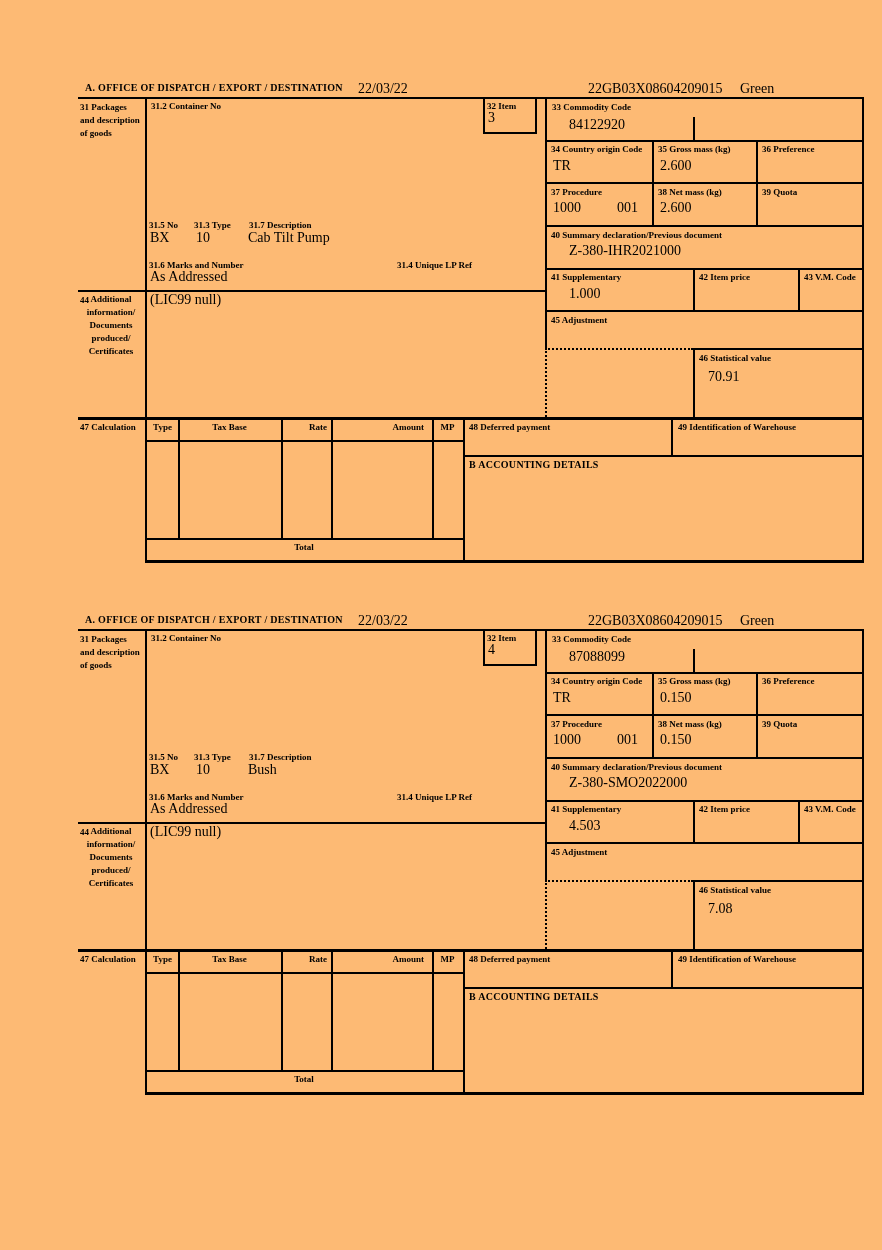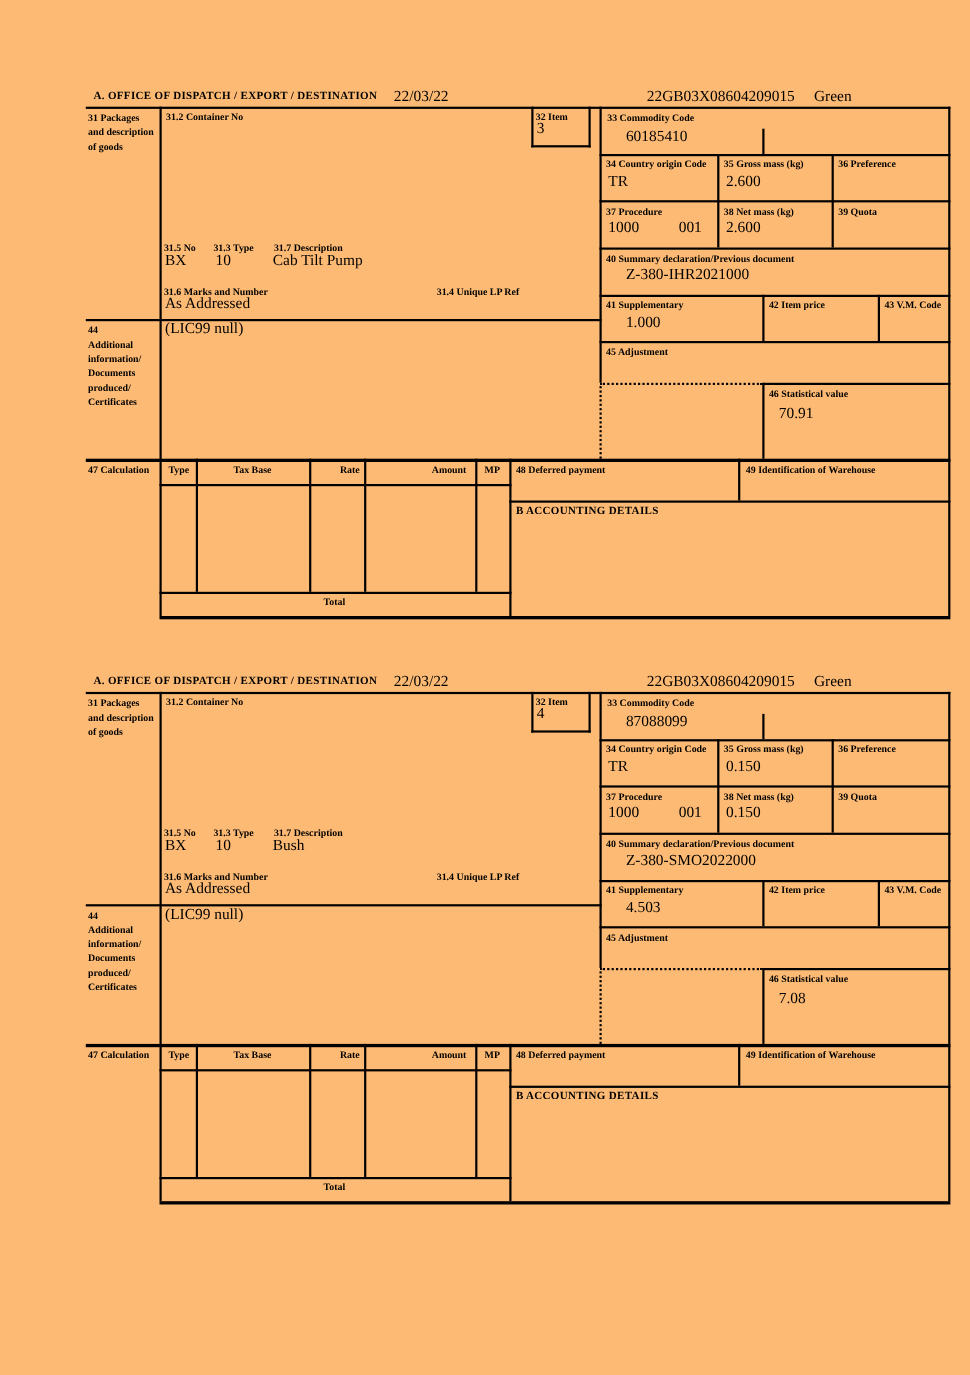--- a/index.html
+++ b/index.html
@@ -62,21 +62,21 @@
   .p-315lab{left:71px;top:139px;}
   .p-313lab{left:116px;top:139px;}
   .p-317lab{left:171px;top:139px;}
   .p-315val{left:72px;top:150px;}
   .p-313val{left:118px;top:150px;}
   .p-317val{left:170px;top:150px;}
   .p-316lab{left:71px;top:179px;}
   .p-314lab{left:319px;top:179px;}
   .p-316val{left:72px;top:189px;}
   .p-44no{left:2px;top:214px;}
-  .p-44txt{left:2px;top:227px;width:62px;}
+  .p-44txt{left:2px;top:213px;width:62px;text-align:center;}
   .p-44val{left:72px;top:212px;}
   .p-33lab{left:474px;top:21px;}
   .p-33val{left:491px;top:37px;}
   .p-34lab{left:473px;top:63px;}
   .p-34val{left:475px;top:78px;}
   .p-35lab{left:580px;top:63px;}
   .p-35val{left:582px;top:78px;}
   .p-36lab{left:684px;top:63px;}
   .p-36val{left:686px;top:78px;}
   .p-37lab{left:473px;top:106px;}
@@ -155,21 +155,21 @@
     <i class="gl glh ln-body458"></i>
     <i class="gl glh ln-4849"></i>
     <i class="gl glh ln-bot"></i>
 
     <div class="lab p-31lab">31 Packages and description of goods</div>
     <div class="lab p-312">31.2 Container No</div>
     <div class="val" style="left:150px;top:32px"></div>
     <div class="lab p-32lab">32 Item</div>
     <div class="val p-32val">3</div>
     <div class="lab p-33lab">33 Commodity Code</div>
-    <div class="val p-33val">60185410</div>
+    <div class="val p-33val">84122920</div>
     <div class="lab p-34lab">34 Country origin Code</div>
     <div class="val p-34val">TR</div>
     <div class="lab p-35lab">35 Gross mass (kg)</div>
     <div class="val p-35val">2.600</div>
     <div class="lab p-36lab">36 Preference</div>
     <div class="val p-36val"></div>
     <div class="lab p-37lab">37 Procedure</div>
     <div class="val p-37v1">1000</div>
     <div class="val p-37v2">001</div>
     <div class="lab p-38lab">38 Net mass (kg)</div>

